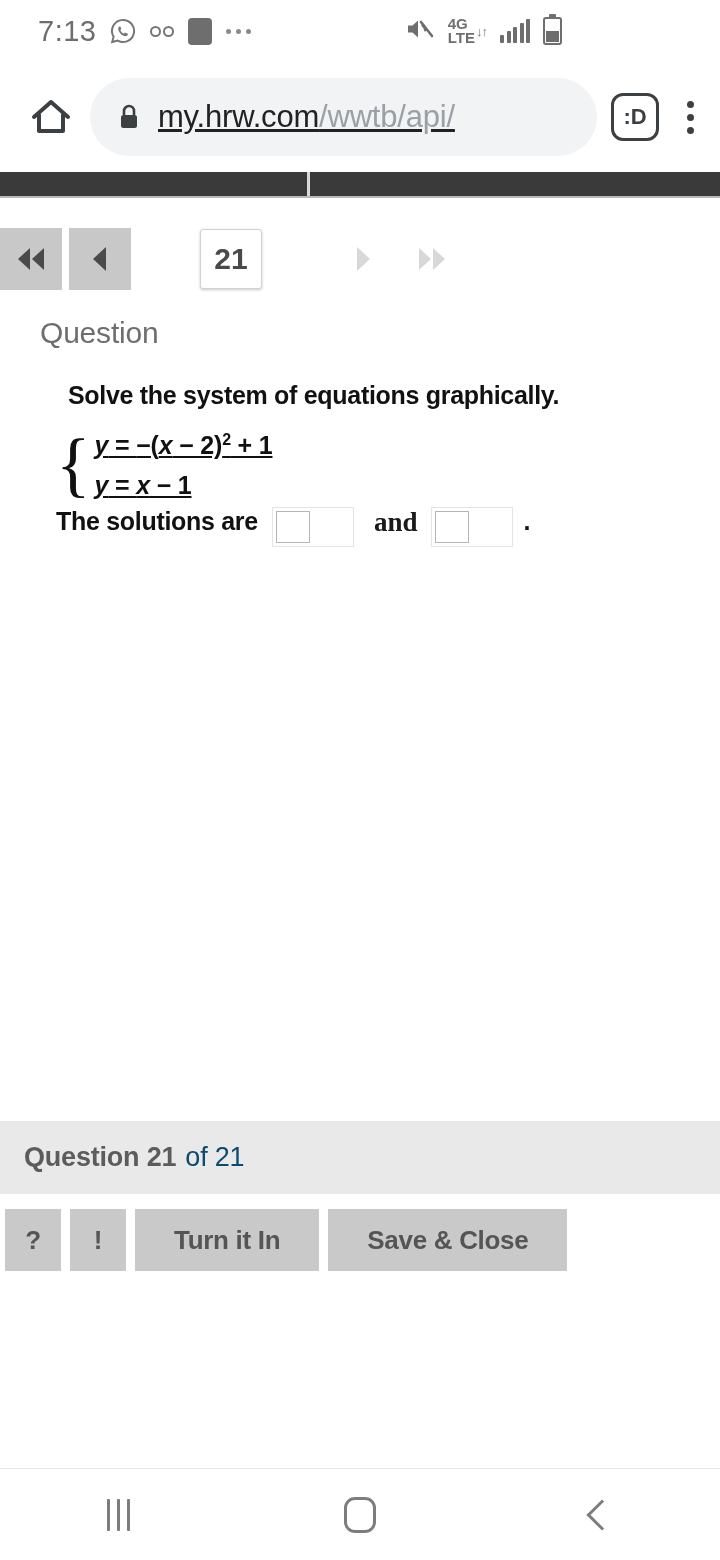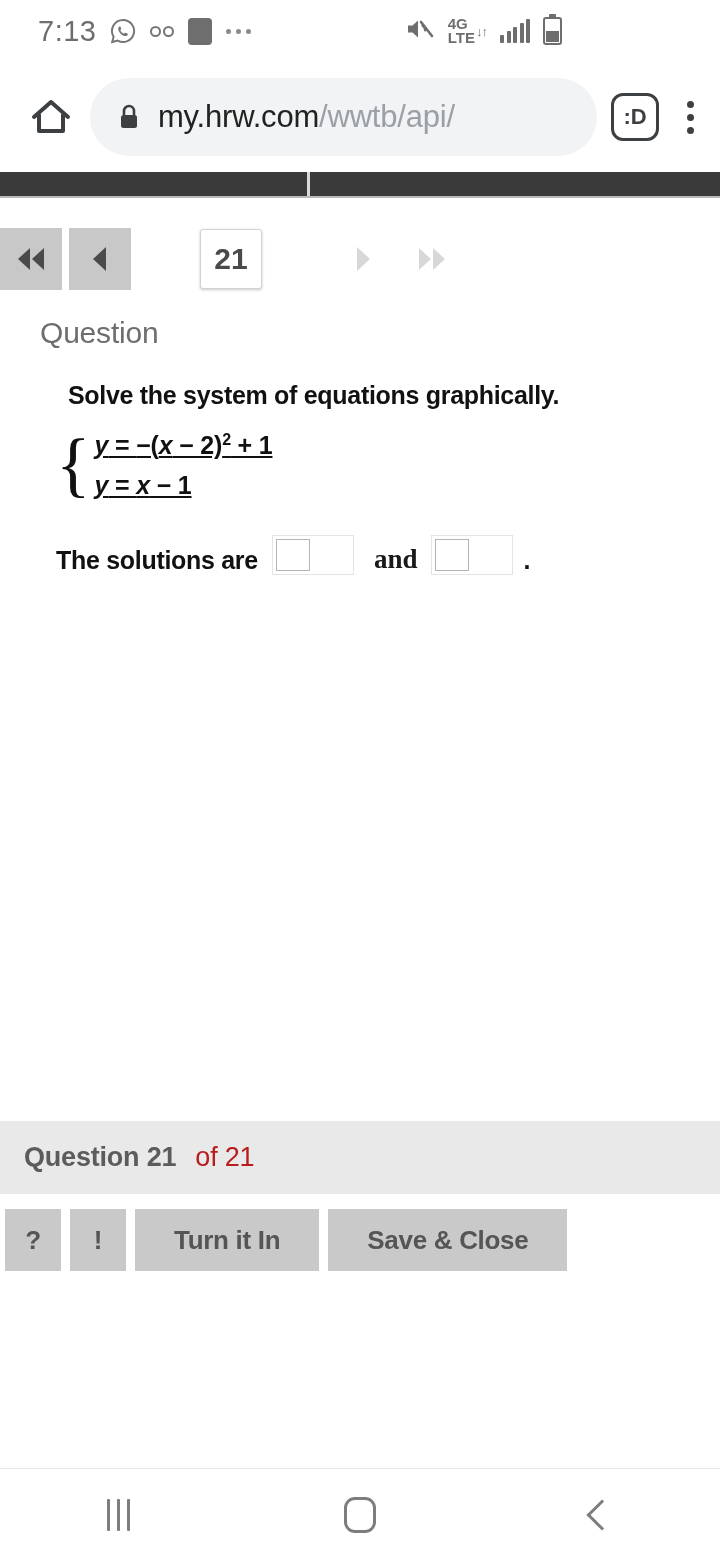--- a/index.html
+++ b/index.html
@@ -47,21 +47,21 @@
     position:absolute; top:62px; left:0; width:720px; height:110px;
     display:flex; align-items:center; background:#ffffff; padding:0 20px;
   }
   .home-btn{ width:62px; height:62px; display:flex; align-items:center; justify-content:center; }
   .url-pill{
     flex:1; height:78px; margin:0 14px 0 8px;
     background:#f1f3f4; border-radius:39px;
     display:flex; align-items:center; padding:0 28px; overflow:hidden;
   }
   .lock-icon{ width:22px; height:26px; margin-right:18px; flex-shrink:0; }
-  .url-text{ font-size:31px; color:#222222; white-space:nowrap; letter-spacing:-.2px; }
+  .url-text{ font-size:31px; color:#222222; white-space:nowrap; letter-spacing:-.2px;text-decoration:underline; }
   .url-text .path{ color:#9aa0a6; }
   .emoji-badge{
     width:48px; height:48px; border:3.5px solid #3c4043; border-radius:12px;
     display:flex; align-items:center; justify-content:center;
     font-size:22px; font-weight:bold; color:#3c4043; flex-shrink:0; margin-right:22px;
     font-family:"Liberation Sans", sans-serif;
   }
   .kebab{ display:flex; flex-direction:column; gap:6px; align-items:center; flex-shrink:0; padding:6px; }
   .kebab i{ width:7px; height:7px; background:#3c4043; border-radius:50%; display:block; }
 
@@ -119,22 +119,22 @@
   }
   .eq-lines{ display:flex; flex-direction:column; gap:11px; }
   .eq{
     font-size:25px; color:#111111; font-weight:bold;
     font-family:"Liberation Sans", sans-serif; white-space:nowrap; letter-spacing:-.2px;text-decoration:underline;
   }
   .eq .v{ font-style:italic; }
   .eq sup{ font-size:16px; vertical-align:super; font-weight:bold; }
 
   .answer-row{
-    position:absolute; top:535px; left:56px;
-    display:flex; align-items:flex-end;
+    position:absolute; top:507px; left:56px;
+    display:flex; align-items:flex-start;
   }
   .ans-label{ font-size:25px; font-weight:bold; color:#111111; letter-spacing:-.3px; }
   .ans-box{
     width:82px; height:40px; border:1px solid #e4e4e4; background:#ffffff;
     display:flex; align-items:center; margin:0 0 0 14px; position:relative;
   }
   .ans-box .caret{
     width:34px; height:32px; border:1.5px solid #b5b5b5; background:#ffffff;
     margin-left:3px;
   }
@@ -143,21 +143,21 @@
     font-size:27px; color:#1a1a1a; margin-left:20px;
   }
   .ans-period{ font-size:25px; font-weight:bold; color:#111; margin-left:10px; }
 
   
   .q-footer{
     position:absolute; top:1121px; left:0; width:720px; height:73px;
     background:#e9e9e9; display:flex; align-items:center; padding-left:24px;
   }
   .q-footer .cur{ font-size:27px; font-weight:bold; color:#5c5c5c; letter-spacing:-.2px; }
-  .q-footer .tot{ font-size:27px; color:#b91c1c; margin-left:19px; letter-spacing:-.2px; }
+  .q-footer .tot{ font-size:27px; color:#0c4a6e; margin-left:9px; letter-spacing:-.2px; }
 
   
   .actions{
     position:absolute; top:1209px; left:5px;
     display:flex; align-items:center; gap:9px;
   }
   .act-btn{
     height:62px; background:#c9c9c9; border:none;
     display:flex; align-items:center; justify-content:center;
     font-size:26px; font-weight:bold; color:#555555;

